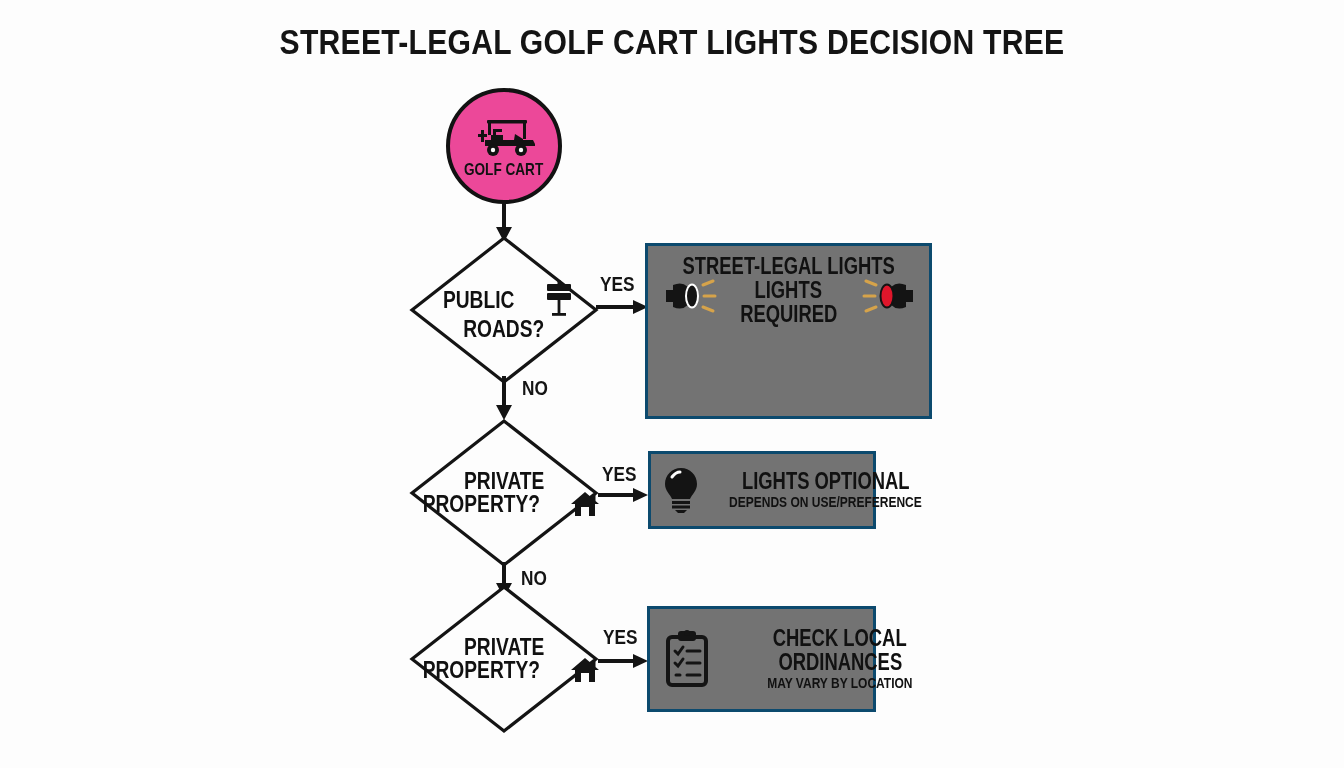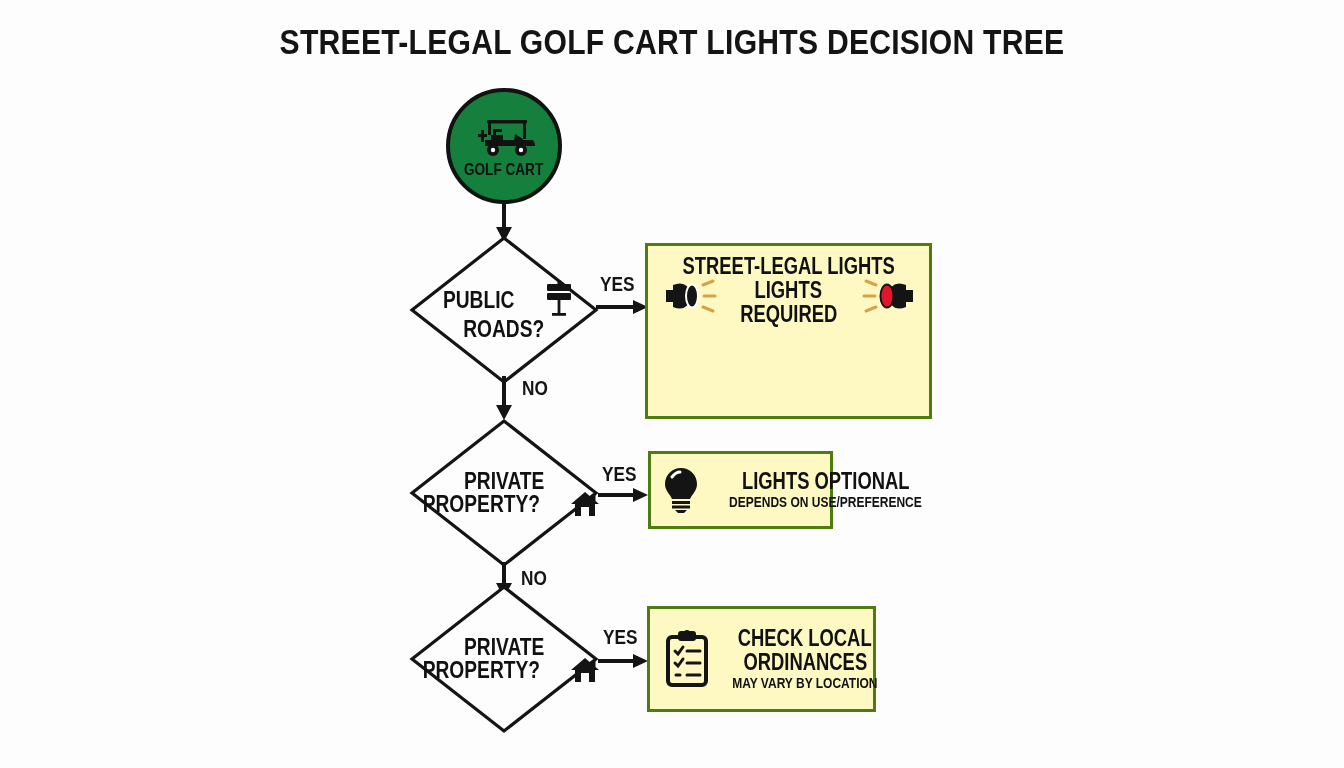--- a/index.html
+++ b/index.html
@@ -52,21 +52,21 @@
 
   
   .start-node {
     position: absolute;
     left: 446px;
     top: 88px;
     width: 116px;
     height: 116px;
     border: 4px solid #121212;
     border-radius: 50%;
-    background: #15803d;
+    background: #ec4899;
     box-sizing: border-box;
     display: flex;
     flex-direction: column;
     align-items: center;
     justify-content: center;
   }
   .start-node .cart-icon { margin-top: 4px; }
   .start-label {
     margin-top: 3px;
     font-size: 17px;
@@ -95,22 +95,22 @@
     display: flex;
     align-items: center;
     justify-content: center;
     gap: 18px;
   }
   .diamond-line .cond { font-size: 24px; }
 
   
   .outcome-box {
     position: absolute;
-    border: 3px solid #4d7c0f;
-    background: #fef9c3;
+    border: 3px solid #0c4a6e;
+    background: #737373;
     box-sizing: border-box;
   }
   .outcome-title {
     text-align: center;
     font-size: 23px;
   }
   .outcome-sub {
     text-align: center;
     font-size: 15px;
   }
@@ -293,21 +293,21 @@
   </div>
 
   <div class="edge-label" style="left:521px; top:566px;">NO</div>
   <div class="connector" style="left:490px; top:562px;">
     <svg width="34" height="38" viewBox="0 0 34 38">
       <line x1="14" y1="0" x2="14" y2="24" stroke="#141414" stroke-width="4"></line>
       <polygon points="14,36 6,21 22,21" fill="#141414"></polygon>
     </svg>
   </div>
 
-  <div class="outcome-box" style="left:648px; top:451px; width:185px; height:78px; display:flex; align-items:center;">
+  <div class="outcome-box" style="left:648px; top:451px; width:228px; height:78px; display:flex; align-items:center;">
     <span style="margin:0 6px 0 12px;">
       <svg width="36" height="48" viewBox="0 0 36 48">
         <g fill="#141414">
           <path d="M18 2 C27 2 34 9 34 18 C34 25 29 28 27 33 h-18 C7 28 2 25 2 18 C2 9 9 2 18 2 z"></path>
           <rect x="9" y="35" width="18" height="3"></rect>
           <rect x="9" y="39.5" width="18" height="3"></rect>
           <path d="M12 44 h12 l-3 3 h-6 z"></path>
         </g>
         <path d="M9 11 C12 7 15 6 17 6" stroke="#fdfdfd" stroke-width="3" fill="none" stroke-linecap="round"></path>
       </svg>
@@ -342,21 +342,21 @@
   </div>
 
   <div class="edge-label" style="left:603px; top:625px;">YES</div>
   <div class="connector" style="left:598px; top:650px;">
     <svg width="54" height="22" viewBox="0 0 54 22">
       <line x1="0" y1="11" x2="38" y2="11" stroke="#141414" stroke-width="4"></line>
       <polygon points="50,11 35,4 35,18" fill="#141414"></polygon>
     </svg>
   </div>
 
-  <div class="outcome-box" style="left:647px; top:606px; width:229px; height:106px; display:flex; align-items:center;">
+  <div class="outcome-box" style="left:647px; top:606px; width:229px; height:106px; display:flex; align-items:center;gap:35px;">
     <span style="margin:0 4px 0 14px;">
       <svg width="46" height="60" viewBox="0 0 46 60">
         <g>
           <rect x="4" y="8" width="38" height="48" rx="4" fill="none" stroke="#141414" stroke-width="4"></rect>
           <rect x="14" y="2" width="18" height="10" rx="3" fill="#141414"></rect>
           <circle cx="23" cy="4" r="3" fill="#141414"></circle>
           <g stroke="#141414" stroke-width="3" stroke-linecap="round" fill="none">
             <polyline points="11,22 14,25 19,18"></polyline>
             <line x1="23" y1="22" x2="36" y2="22"></line>
             <polyline points="11,34 14,37 19,30"></polyline>

